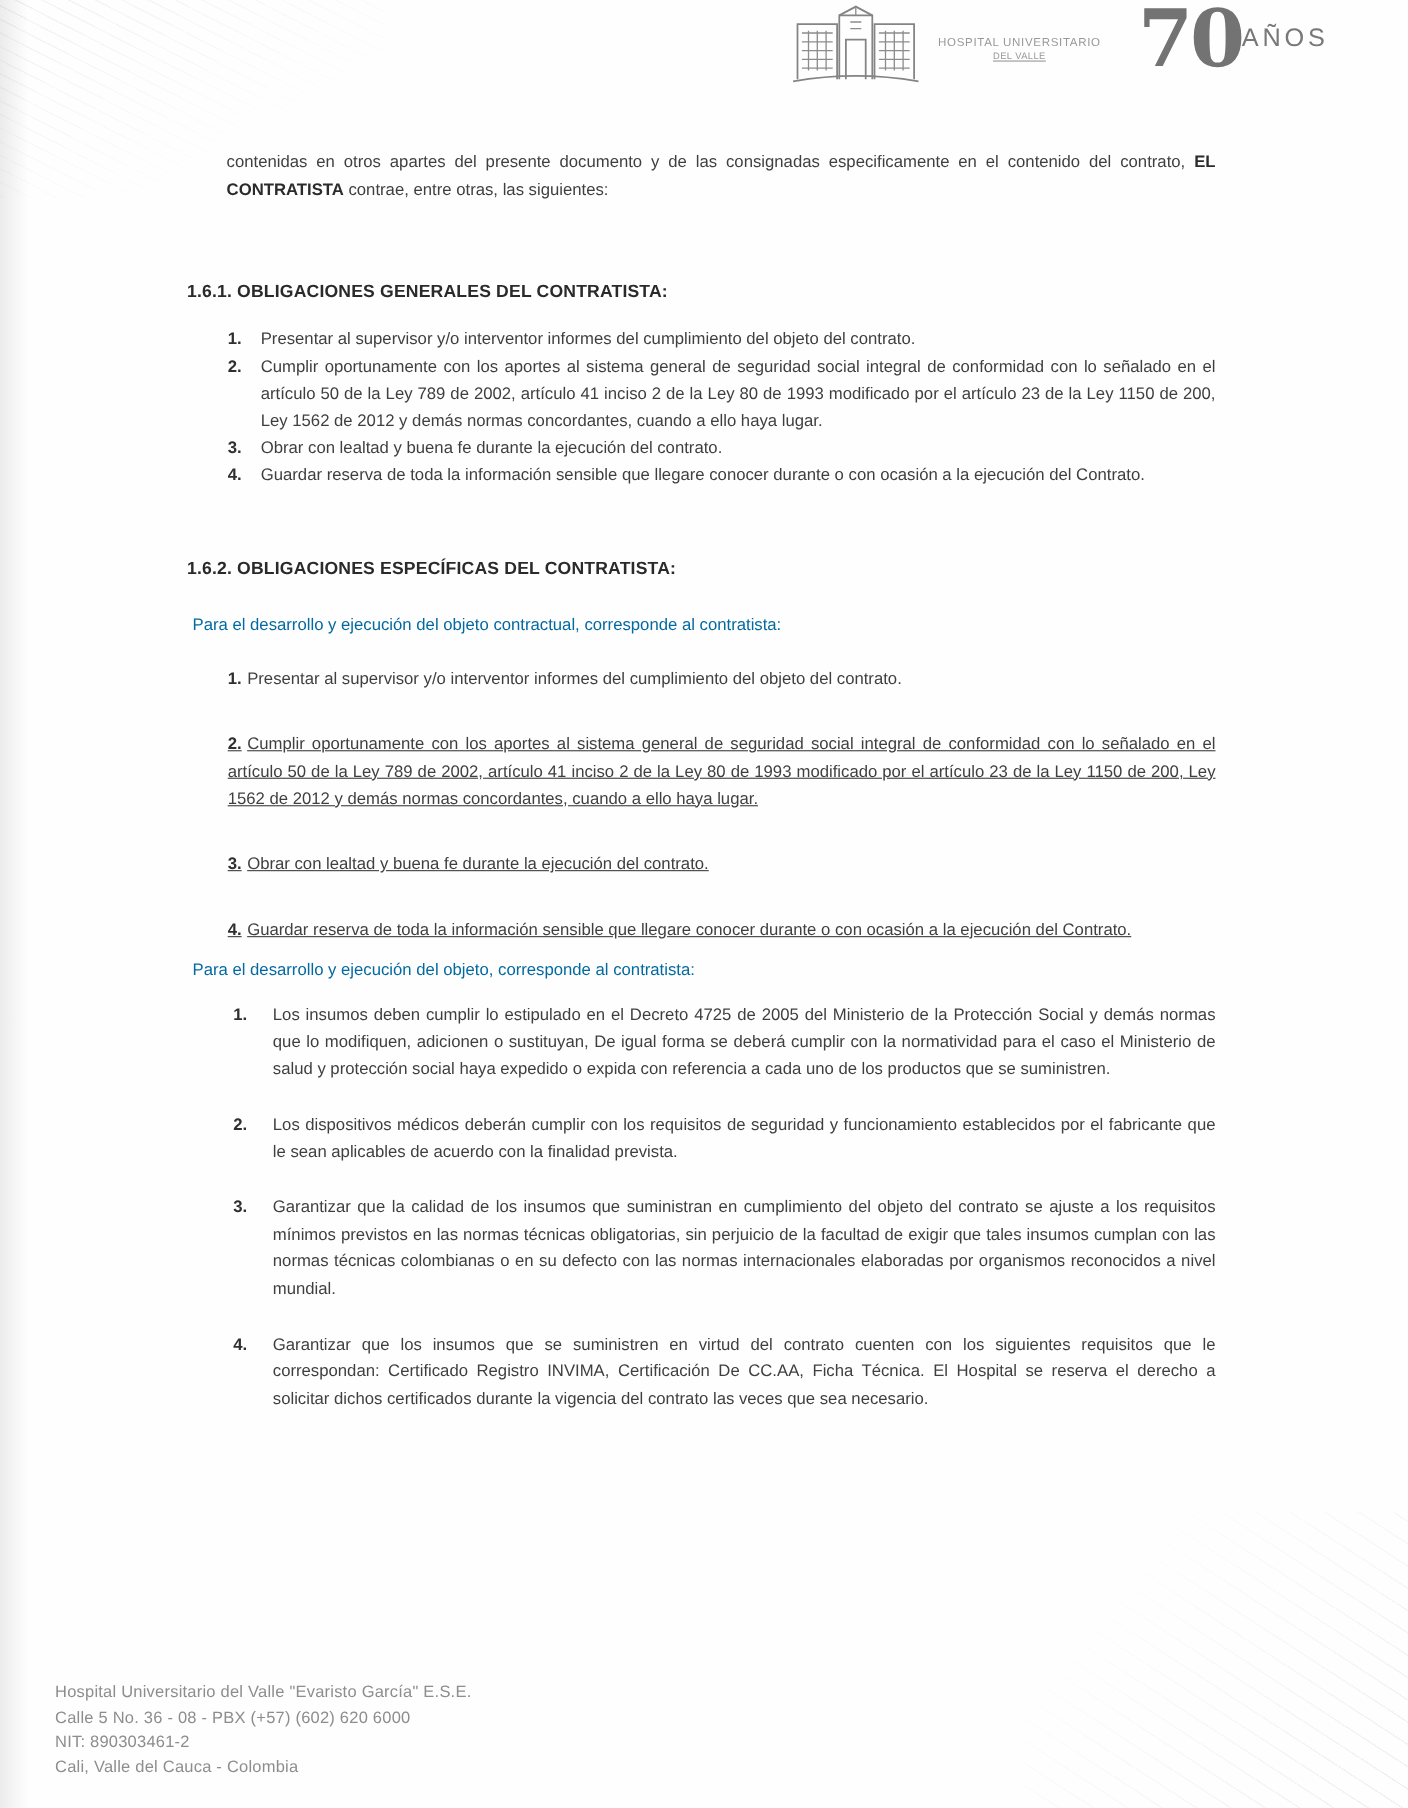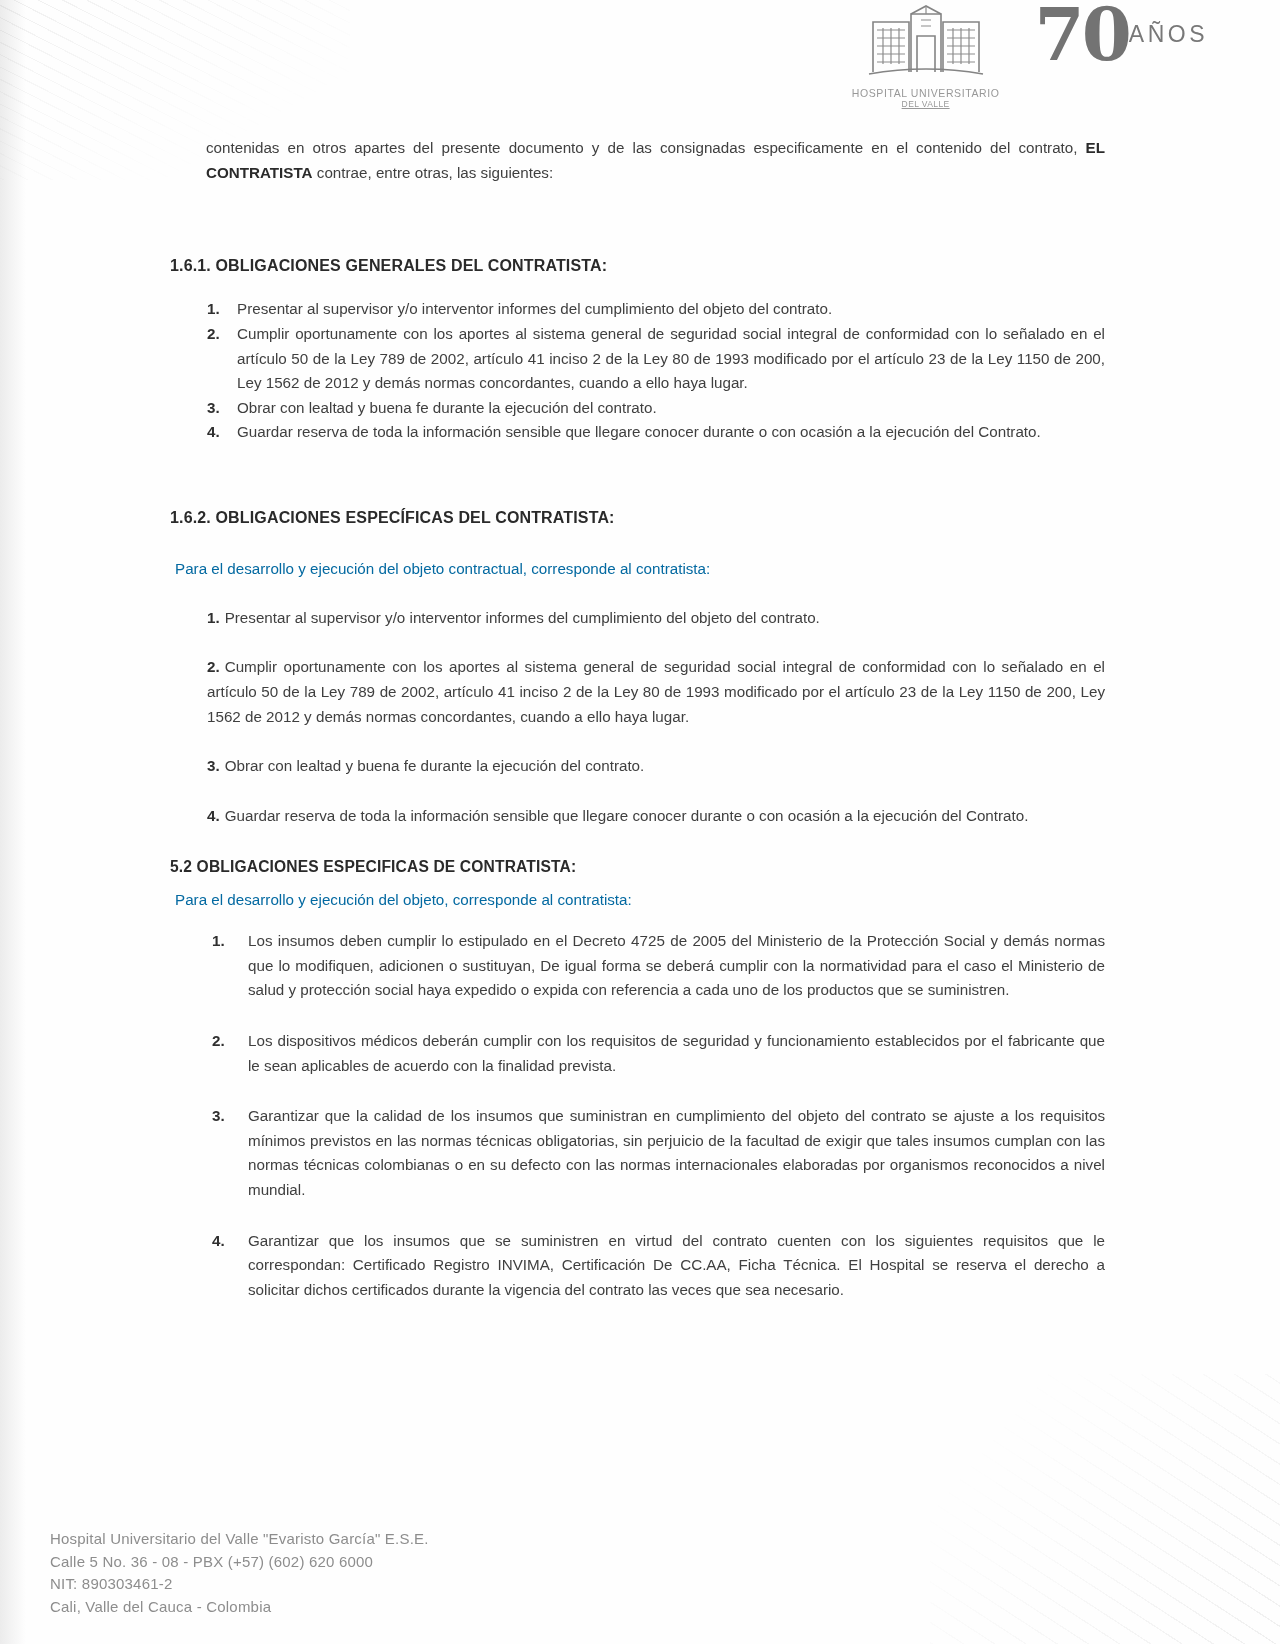--- a/index.html
+++ b/index.html
@@ -54,21 +54,20 @@
   .letterhead {
     position: absolute;
     top: 0;
     right: 72px;
     display: flex;
     align-items: flex-start;
     gap: 34px;
   }
   .hosp-logo {
     display: flex;
-    flex-direction: column;
     align-items: center;
     padding-top: 2px;
     filter: grayscale(1) contrast(.72) opacity(.74);
   }
   .hosp-logo svg { display: block; }
   .hosp-name {
     margin-top: 3px;
     font-size: 10.5px;
     letter-spacing: .6px;
     color: #6f6f6f;
@@ -158,21 +157,21 @@
 
   
   .list-a { margin-top: 22px; margin-left: 37px; }
   .list-a .item .num { width: 30px; }
   .list-a .item + .item { margin-top: 0; }
 
   
   .list-b { margin-top: 24px; margin-left: 37px; }
   .list-b .item { display: block; }
   .list-b .item .num { margin-right: 5px; }
-  .list-b .item + .item { margin-top: 25px; }
+  .list-b .item + .item { margin-top: 35px; text-decoration: underline; }
 
   
   .list-c { margin-top: 16px; margin-left: 42px; }
   .list-c .item .num { width: 36px; }
   .list-c .item + .item { margin-top: 26px; }
 
   
   .footer {
     position: absolute;
     left: 50px;
@@ -250,21 +249,20 @@
 
     <h2 class="heading h-162">1.6.2. OBLIGACIONES ESPECÍFICAS DEL CONTRATISTA:</h2>
     <p class="lead lead-162">Para el desarrollo y ejecución del objeto contractual, corresponde al contratista:</p>
     <ul class="items list-b">
       <li class="item"><span class="num">1.</span><span class="txt">Presentar al supervisor y/o interventor informes del cumplimiento del objeto del contrato.</span></li>
       <li class="item"><span class="num">2.</span><span class="txt">Cumplir oportunamente con los aportes al sistema general de seguridad social integral de conformidad con lo señalado en el artículo 50 de la Ley 789 de 2002, artículo 41 inciso 2 de la Ley 80 de 1993 modificado por el artículo 23 de la Ley 1150 de 200, Ley 1562 de 2012 y demás normas concordantes, cuando a ello haya lugar.</span></li>
       <li class="item"><span class="num">3.</span><span class="txt">Obrar con lealtad y buena fe durante la ejecución del contrato.</span></li>
       <li class="item"><span class="num">4.</span><span class="txt">Guardar reserva de toda la información sensible que llegare conocer durante o con ocasión a la ejecución del Contrato.</span></li>
     </ul>
 
-    <h2 class="heading h-52">5.2 OBLIGACIONES ESPECIFICAS DE CONTRATISTA:</h2>
     <p class="lead lead-52">Para el desarrollo y ejecución del objeto, corresponde al contratista:</p>
     <ul class="items list-c">
       <li class="item">
           <span class="num">1.</span>
           <span class="txt">Los insumos deben cumplir lo estipulado en el Decreto 4725 de 2005 del Ministerio de la Protección Social y demás normas que lo modifiquen, adicionen o sustituyan, De igual forma se deberá cumplir con la normatividad para el caso el Ministerio de salud y protección social haya expedido o expida con referencia a cada uno de los productos que se suministren.</span>
         </li>
       <li class="item">
           <span class="num">2.</span>
           <span class="txt">Los dispositivos médicos deberán cumplir con los requisitos de seguridad y funcionamiento establecidos por el fabricante que le sean aplicables de acuerdo con la finalidad prevista.</span>
         </li>

